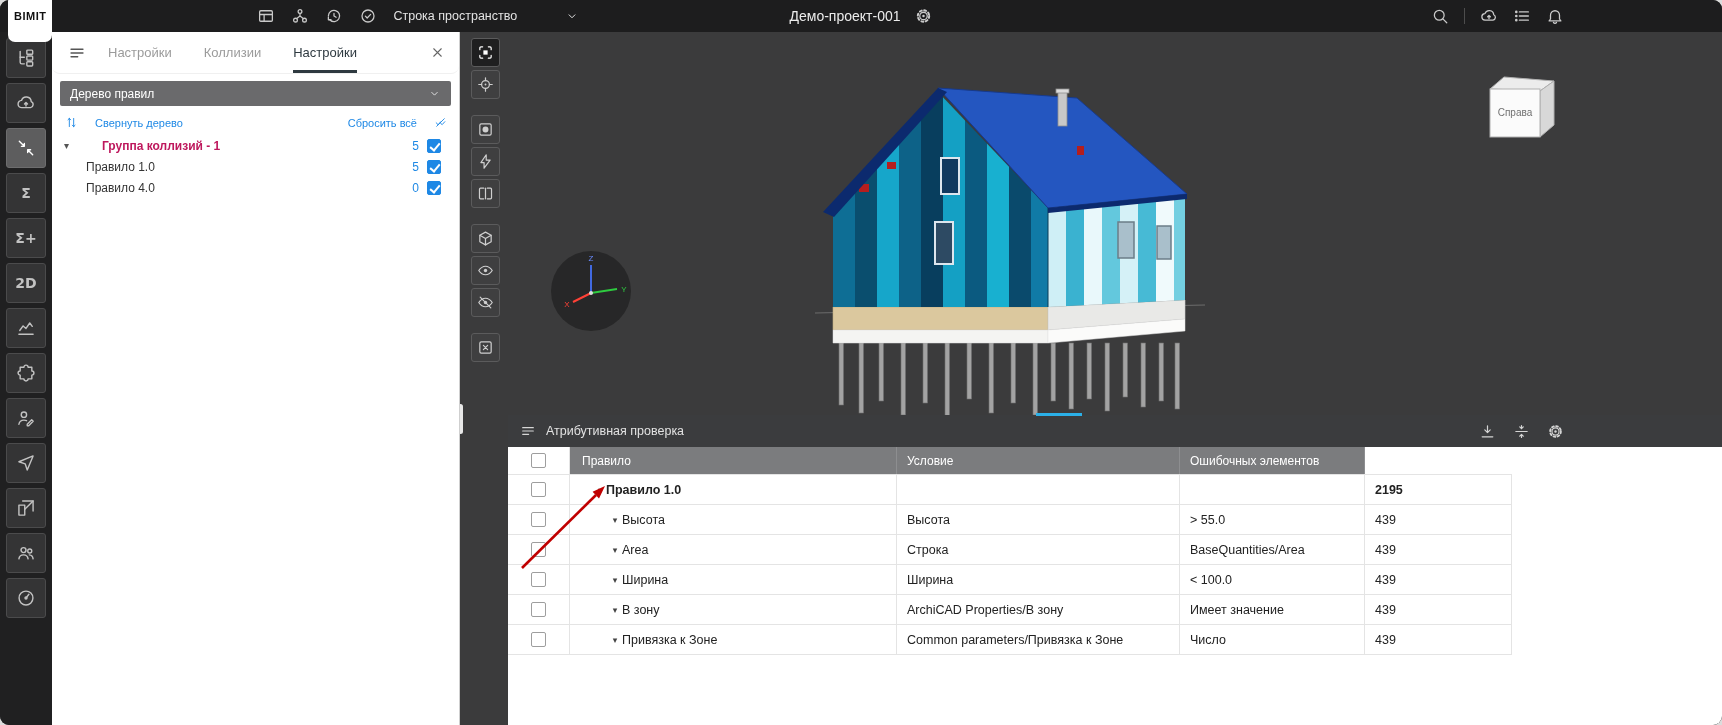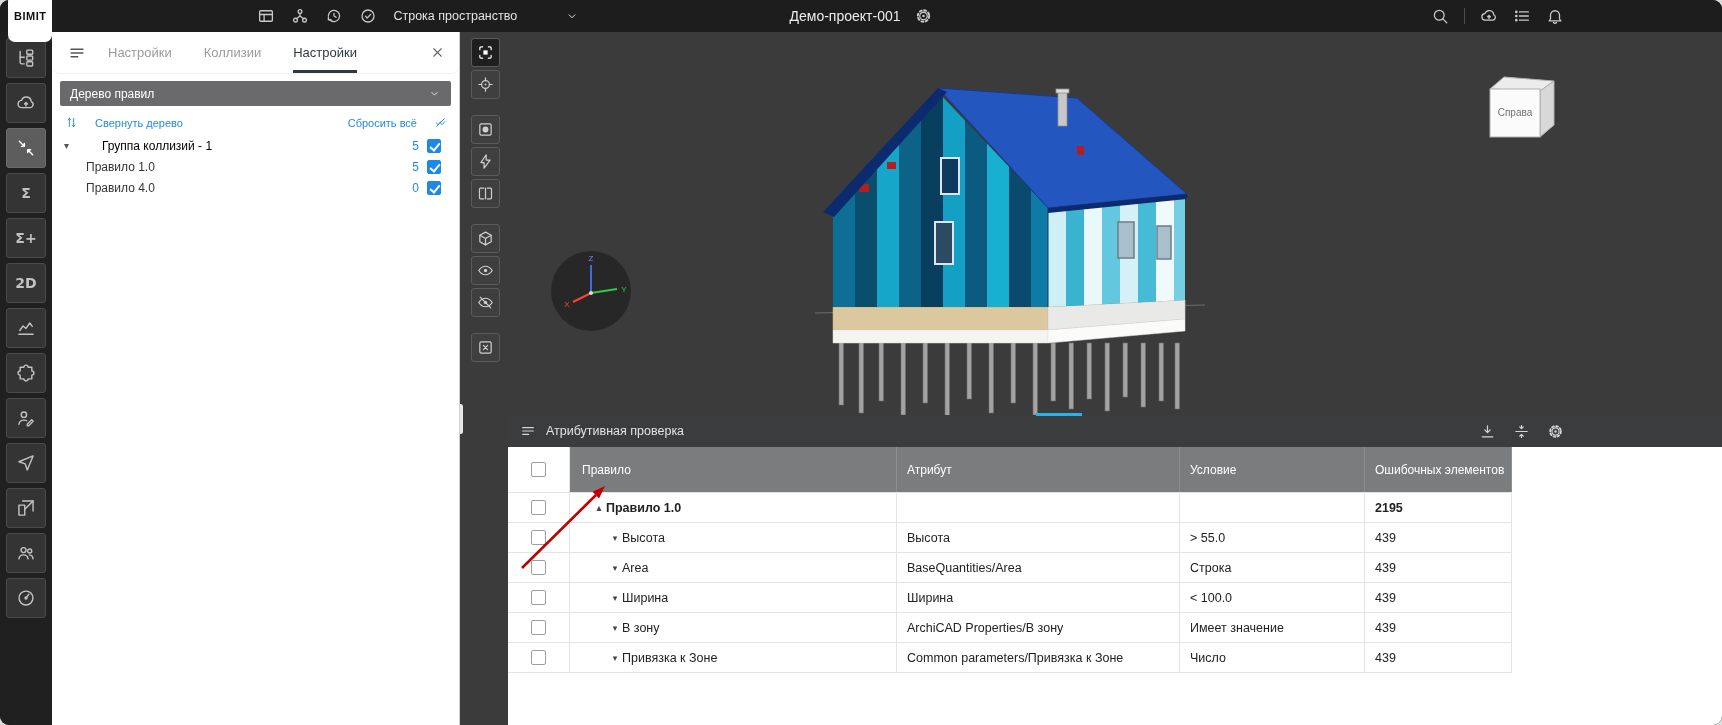--- a/index.html
+++ b/index.html
@@ -40,21 +40,21 @@
   .close-btn{margin-left:auto;align-self:center;color:#666;width:15px;height:15px;cursor:pointer;}
   .tree-header{margin:7px 8px 4px 8px;background:#6a6a6c;color:#fff;height:25px;border-radius:2px;display:flex;align-items:center;justify-content:space-between;padding:0 10px;font-size:12px;cursor:pointer;}
   .tree-header .icn{width:13px;height:13px;color:#e8e8e8;}
   .tree-actions{display:flex;justify-content:space-between;align-items:center;padding:6px 12px 4px 13px;font-size:11px;}
   .lnk{color:#1e88e5;display:flex;align-items:center;gap:17px;cursor:pointer;text-decoration:none;}
   .lnk .icn{width:13px;height:13px;}
   .tree{padding:2px 0;overflow:auto;}
   .tree-row{display:flex;align-items:center;height:21px;padding:0 18px 0 12px;font-size:12px;color:#333;cursor:pointer;}
   .tree-row .tri{color:#555;font-size:10px;width:12px;flex:none;}
   .tree-row.lvl1{padding-left:34px;}
-  .tree-label.b{font-weight:400;color:#000000;padding-left:26px;}
+  .tree-label.b{font-weight:700;color:#be185d;padding-left:26px;}
   .tree-count{margin-left:auto;color:#1e88e5;}
   .cb{position:relative;width:15px;height:15px;border:1.5px solid #9e9e9e;border-radius:2px;background:#fff;display:inline-block;cursor:pointer;flex:none;}
   .cb.checked{background:#1e88e5;border-color:#1e88e5;}
   .cb.checked::after{content:"";position:absolute;left:4px;top:1px;width:4px;height:8px;border:solid #fff;border-width:0 2px 2px 0;transform:rotate(40deg);}
   .tree-row .cb{margin-left:8px;width:14px;height:14px;}
 
   
   .viewport{position:relative;flex:1;background:#3b3b3c;overflow:hidden;}
   .resize-handle{position:absolute;left:-2px;top:372px;width:5px;height:30px;background:#e8e8e8;border-radius:3px;z-index:5;}
   .vp-toolbar{position:absolute;left:11px;top:6px;display:flex;flex-direction:column;gap:16px;z-index:3;}
@@ -71,21 +71,21 @@
   .bp-handle{position:absolute;top:-2px;left:528px;width:46px;height:3px;background:#2bb0e8;}
   .bp-header{height:32px;background:#3b3c3e;display:flex;align-items:center;color:#d6d6d6;padding-left:12px;}
   .bp-header .icn.menu{width:16px;height:16px;}
   .bp-title{font-size:12.5px;margin-left:10px;color:#e2e2e2;}
   .bp-icons{margin-left:auto;margin-right:158px;display:flex;gap:17px;align-items:center;color:#d5d5d5;}
   .bp-icons .icn{width:17px;height:17px;cursor:pointer;}
 
   .table{width:1004px;font-size:12.5px;color:#222;}
   .trow{display:grid;grid-template-columns:62px 327px 283px 185px 147px;border-bottom:1px solid #e4e4e4;background:#fff;}
   .tcell{display:flex;align-items:center;height:29px;padding:0 10px;border-right:1px solid #e4e4e4;overflow:hidden;white-space:nowrap;}
-  .thead .tcell{height:45px;}
+  .thead .tcell{height:27px;}
   .tcell.c0{justify-content:center;}
   .hc{background:#7b7c7e;color:#fff;font-size:12px;border-right:1px solid #8d8e90;}
   .tcell.c1{padding-left:38px;}
   .thead .tcell.c1{padding-left:12px;}
   .grp .tcell.c1{padding-left:22px;}
   .trow.grp{font-weight:700;}
   .c1 .tri{font-size:9px;color:#444;width:14px;text-align:center;flex:none;cursor:pointer;}
   .annot{position:absolute;left:0;top:0;width:100%;height:100%;pointer-events:none;z-index:7;}
 </style>
 </head>
@@ -548,21 +548,20 @@
                 </svg>
               </span>
             </div>
         </div>
         <div class="table">
           <div class="trow thead">
               <div class="tcell c0">
                 <span class="cb"></span>
               </div>
               <div class="tcell hc c1">Правило</div>
-              <div class="tcell hc c2">Атрибут</div>
               <div class="tcell hc c3">Условие</div>
               <div class="tcell hc c4">Ошибочных элементов</div>
             </div>
         <div class="trow grp">
               <div class="tcell c0">
                 <span class="cb"></span>
               </div>
               <div class="tcell c1">
                 <span class="tri">▴</span>
                 <span>Правило 1.0</span>
@@ -584,22 +583,22 @@
               <div class="tcell c4">439</div>
             </div>
             <div class="trow">
               <div class="tcell c0">
                 <span class="cb"></span>
               </div>
               <div class="tcell c1">
                 <span class="tri">▾</span>
                 <span>Area</span>
               </div>
+              <div class="tcell c3">Строка</div>
               <div class="tcell c2">BaseQuantities/Area</div>
-              <div class="tcell c3">Строка</div>
               <div class="tcell c4">439</div>
             </div>
             <div class="trow">
               <div class="tcell c0">
                 <span class="cb"></span>
               </div>
               <div class="tcell c1">
                 <span class="tri">▾</span>
                 <span>Ширина</span>
               </div>

